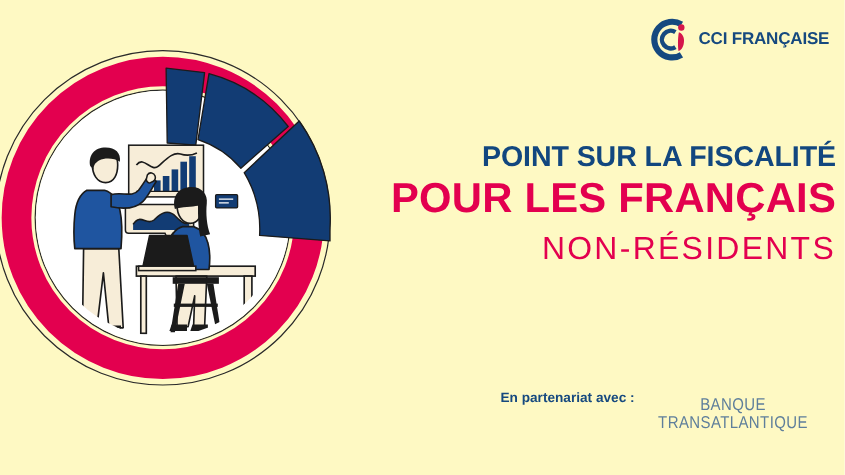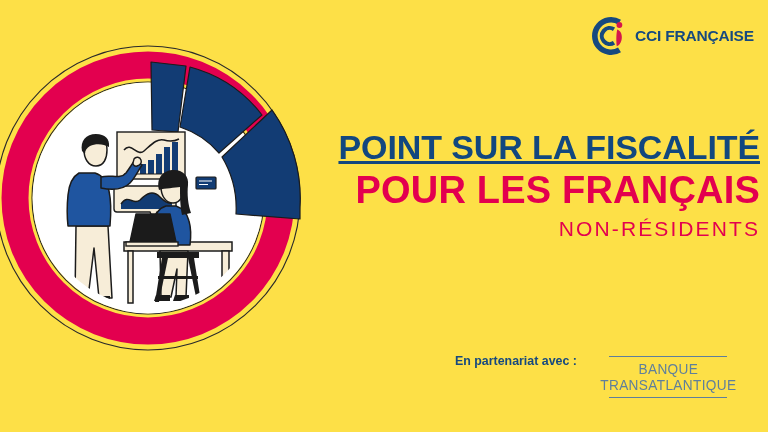--- a/index.html
+++ b/index.html
@@ -13,21 +13,21 @@
     overflow: hidden;
     font-family: "Liberation Sans", sans-serif;
     position: relative;
   }
 
   #slide {
     position: absolute;
     inset: 0;
     width: 768px;
     height: 432px;
-    background: #fde047;
+    background: #fef9c3;
   }
 
   
   #cci-logo {
     position: absolute;
     left: 588px;
     top: 12px;
     width: 160px;
     height: 48px;
     display: flex;
@@ -66,67 +66,66 @@
     left: 330px;
     top: 128px;
     width: 430px;
     text-align: right;
   }
   .title-line {
     white-space: nowrap;
     font-family: "Liberation Sans", sans-serif;
   }
   #title-line-1 {
-    font-size: 34px;
+    font-size: 26px;
     font-weight: bold;
     color: #12477f;
     letter-spacing: -0.1px;
     line-height: 1.12;
-    text-decoration: underline;
   }
   #title-line-2 {
     font-size: 38px;
     font-weight: bold;
     color: #e3004f;
     letter-spacing: 0.2px;
     line-height: 1.30;
   }
   #title-line-3 {
-    font-size: 21px;
+    font-size: 29px;
     font-weight: normal;
     color: #e3004f;
     letter-spacing: 2.1px;
     line-height: 1.34;
   }
 
   
   #partnership {
     position: absolute;
     left: 455px;
     top: 330px;
     width: 300px;
     height: 58px;
     display: flex;
     align-items: center;
     justify-content: flex-start;
-    gap: 32px;
+    gap: 12px;
   }
   #partner-label {
     font-family: "Liberation Sans", sans-serif;
     font-size: 12.4px;
     font-weight: bold;
     color: #16497f;
     white-space: nowrap;
     padding-top: 4px;
   }
   #bt-logo {
     width: 118px;
     display: flex;
-    flex-direction: column;
-    align-items: center;
+    flex-direction: row;
+    align-items: flex-start;
     margin-top: 36px;
   }
   .bt-rule {
     height: 1.6px;
     background: #5f7f9b;
     width: 100%;
   }
   #bt-text {
     padding: 3.5px 0 3.5px 0;
     text-align: center;

